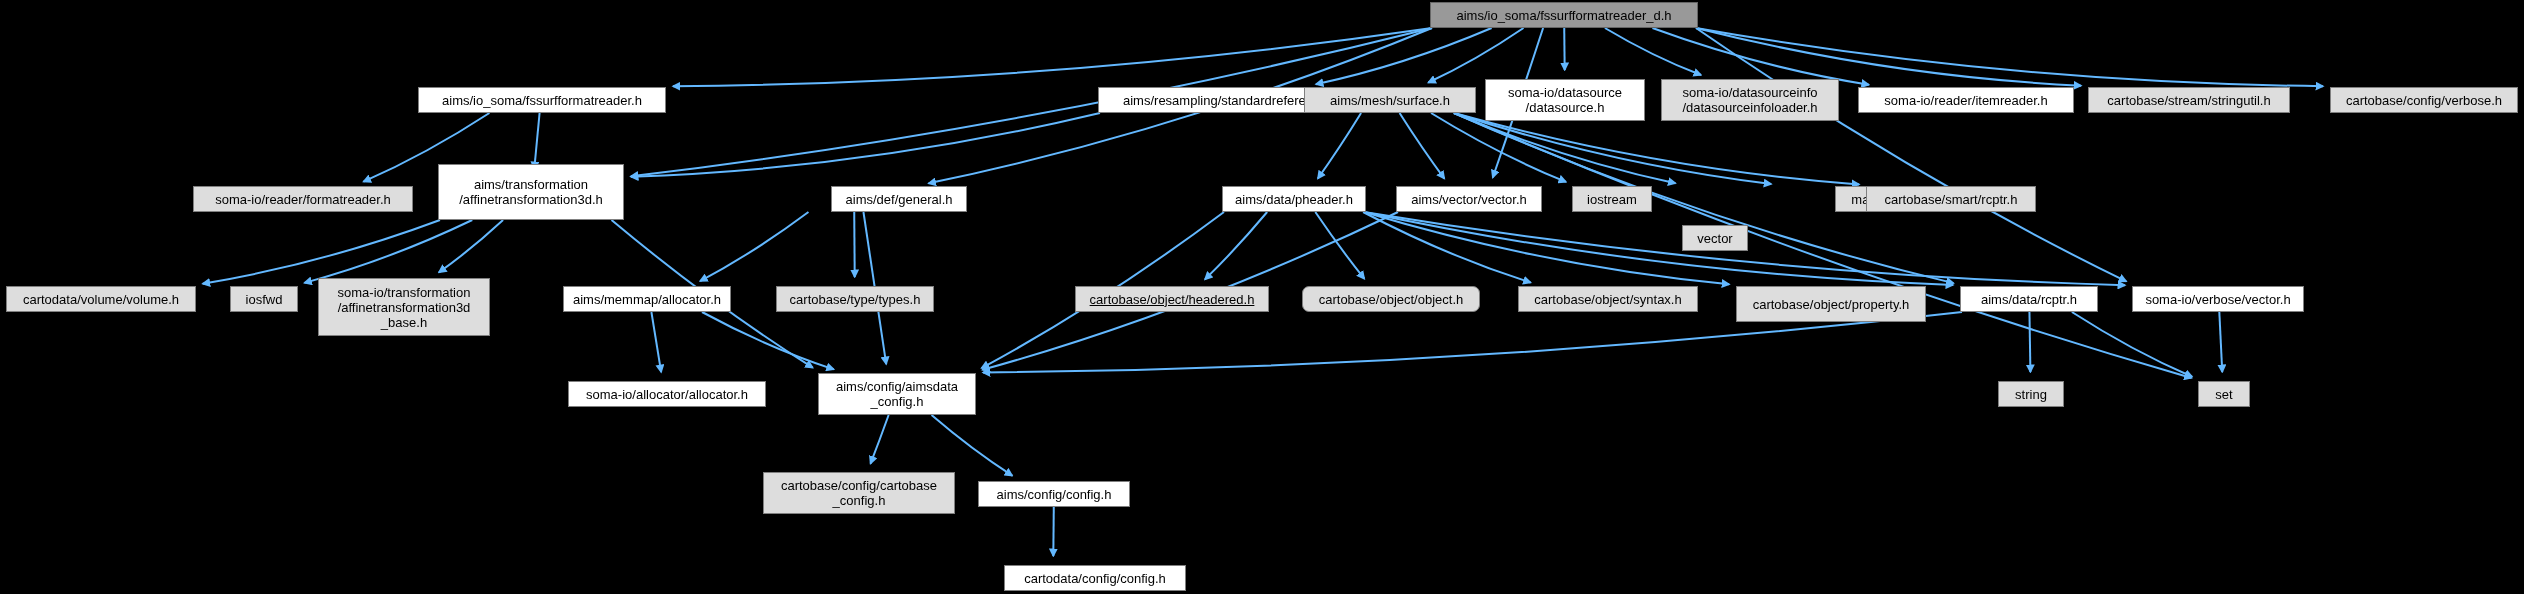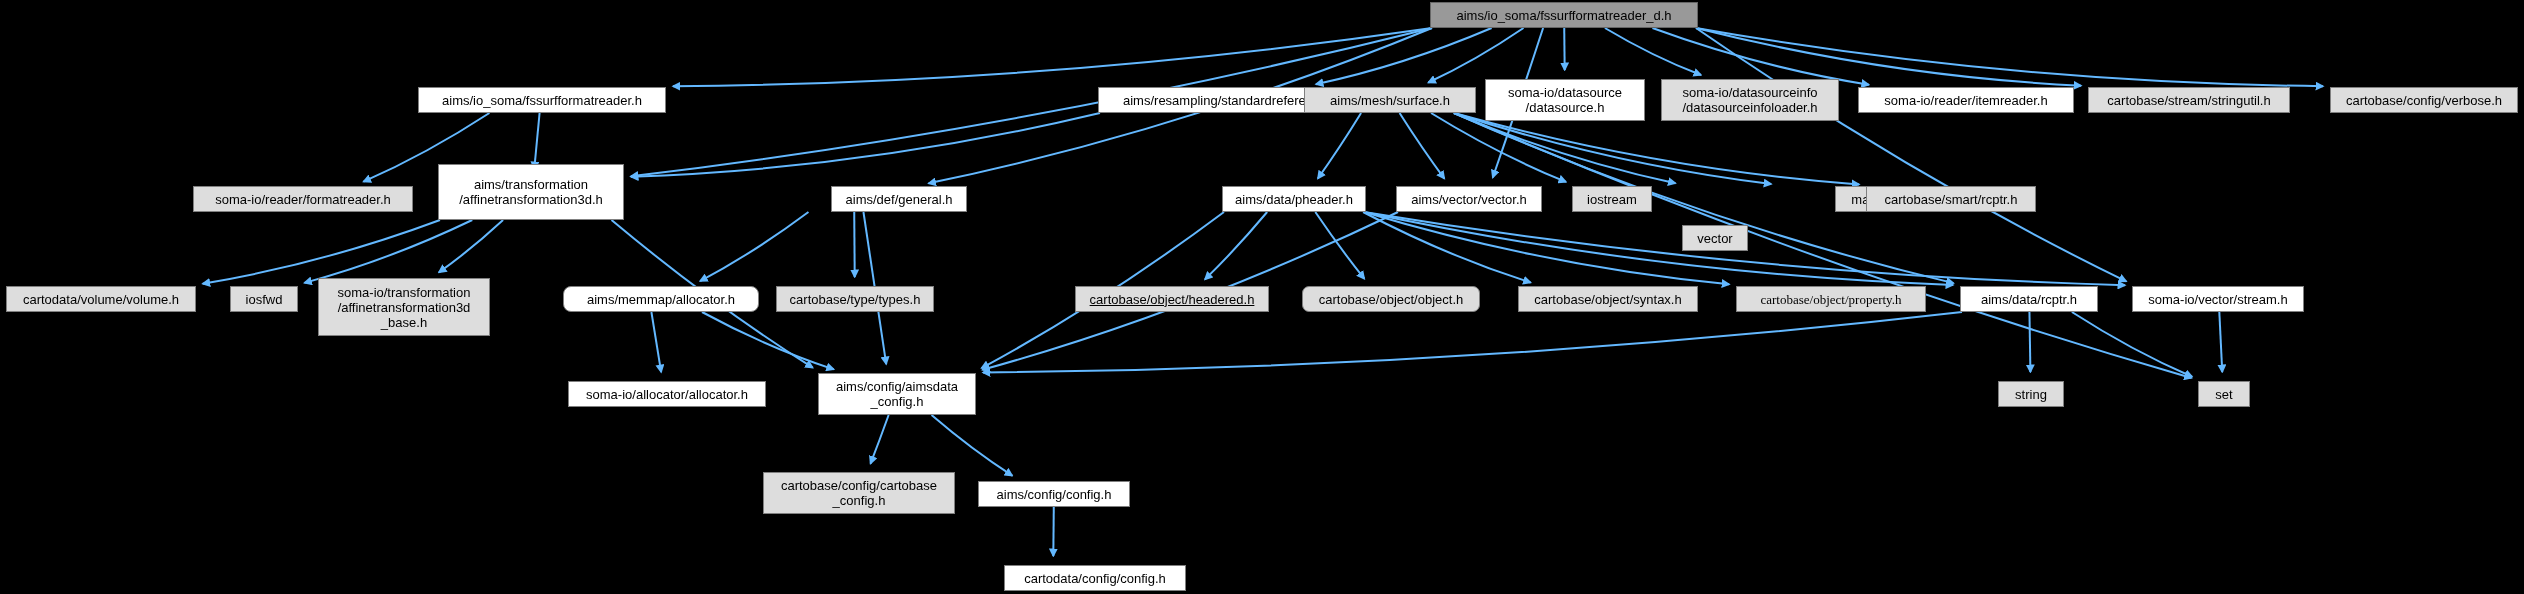--- a/index.html
+++ b/index.html
@@ -92,28 +92,28 @@
       <div class="node plain" style="left: 1396px; top: 186px; width: 146px; height: 26px;">aims/vector/vector.h</div>
       <div class="node ext" style="left: 1572px; top: 186px; width: 80px; height: 26px;">iostream</div>
       <div class="node ext" style="left: 1682px; top: 186px; width: 66px; height: 26px; margin-top: 39px;">vector</div>
       <div class="node ext" style="left: 1835px; top: 186px; width: 58px; height: 26px;">map</div>
       <div class="node ext" style="left: 1866px; top: 186px; width: 170px; height: 26px;">cartobase/smart/rcptr.h</div>
       <div class="node ext" style="left: 6px; top: 286px; width: 190px; height: 26px;">cartodata/volume/volume.h</div>
       <div class="node ext" style="left: 230px; top: 286px; width: 68px; height: 26px;">iosfwd</div>
       <div class="node ext" style="left: 318px; top: 278px; width: 172px; height: 58px;">soma-io/transformation
 /affinetransformation3d
 _base.h</div>
-      <div class="node plain" style="left: 563px; top: 286px; width: 196px; height: 26px; border-radius: 8px;">aims/memmap/allocator.h</div>
+      <div class="node plain" style="left: 563px; top: 286px; width: 168px; height: 26px;">aims/memmap/allocator.h</div>
       <div class="node ext" style="left: 776px; top: 286px; width: 158px; height: 26px;">cartobase/type/types.h</div>
       <div class="node ext" style="left: 1075px; top: 286px; width: 194px; height: 26px; text-decoration: underline;">cartobase/object/headered.h</div>
       <div class="node ext" style="left: 1302px; top: 286px; width: 178px; height: 26px; border-radius: 7px;">cartobase/object/object.h</div>
       <div class="node ext" style="left: 1518px; top: 286px; width: 180px; height: 26px;">cartobase/object/syntax.h</div>
-      <div class="node ext" style="left: 1736px; top: 286px; width: 190px; height: 26px; font-family: Liberation Serif, serif;">cartobase/object/property.h</div>
+      <div class="node ext" style="left: 1736px; top: 286px; width: 190px; height: 36px;">cartobase/object/property.h</div>
       <div class="node plain" style="left: 1960px; top: 286px; width: 138px; height: 26px;">aims/data/rcptr.h</div>
-      <div class="node plain" style="left: 2132px; top: 286px; width: 172px; height: 26px;">soma-io/vector/stream.h</div>
+      <div class="node plain" style="left: 2132px; top: 286px; width: 172px; height: 26px;">soma-io/verbose/vector.h</div>
       <div class="node plain" style="left: 568px; top: 381px; width: 198px; height: 26px;">soma-io/allocator/allocator.h</div>
       <div class="node plain" style="left: 818px; top: 373px; width: 158px; height: 42px;">aims/config/aimsdata
 _config.h</div>
       <div class="node ext" style="left: 1998px; top: 381px; width: 66px; height: 26px;">string</div>
       <div class="node ext" style="left: 2198px; top: 381px; width: 52px; height: 26px;">set</div>
       <div class="node ext" style="left: 763px; top: 472px; width: 192px; height: 42px;">cartobase/config/cartobase
 _config.h</div>
       <div class="node plain" style="left: 978px; top: 481px; width: 152px; height: 26px;">aims/config/config.h</div>
       <div class="node plain" style="left: 962px; top: 565px; width: 182px; height: 26px; margin-left: 42px;">cartodata/config/config.h</div>
     </div>

